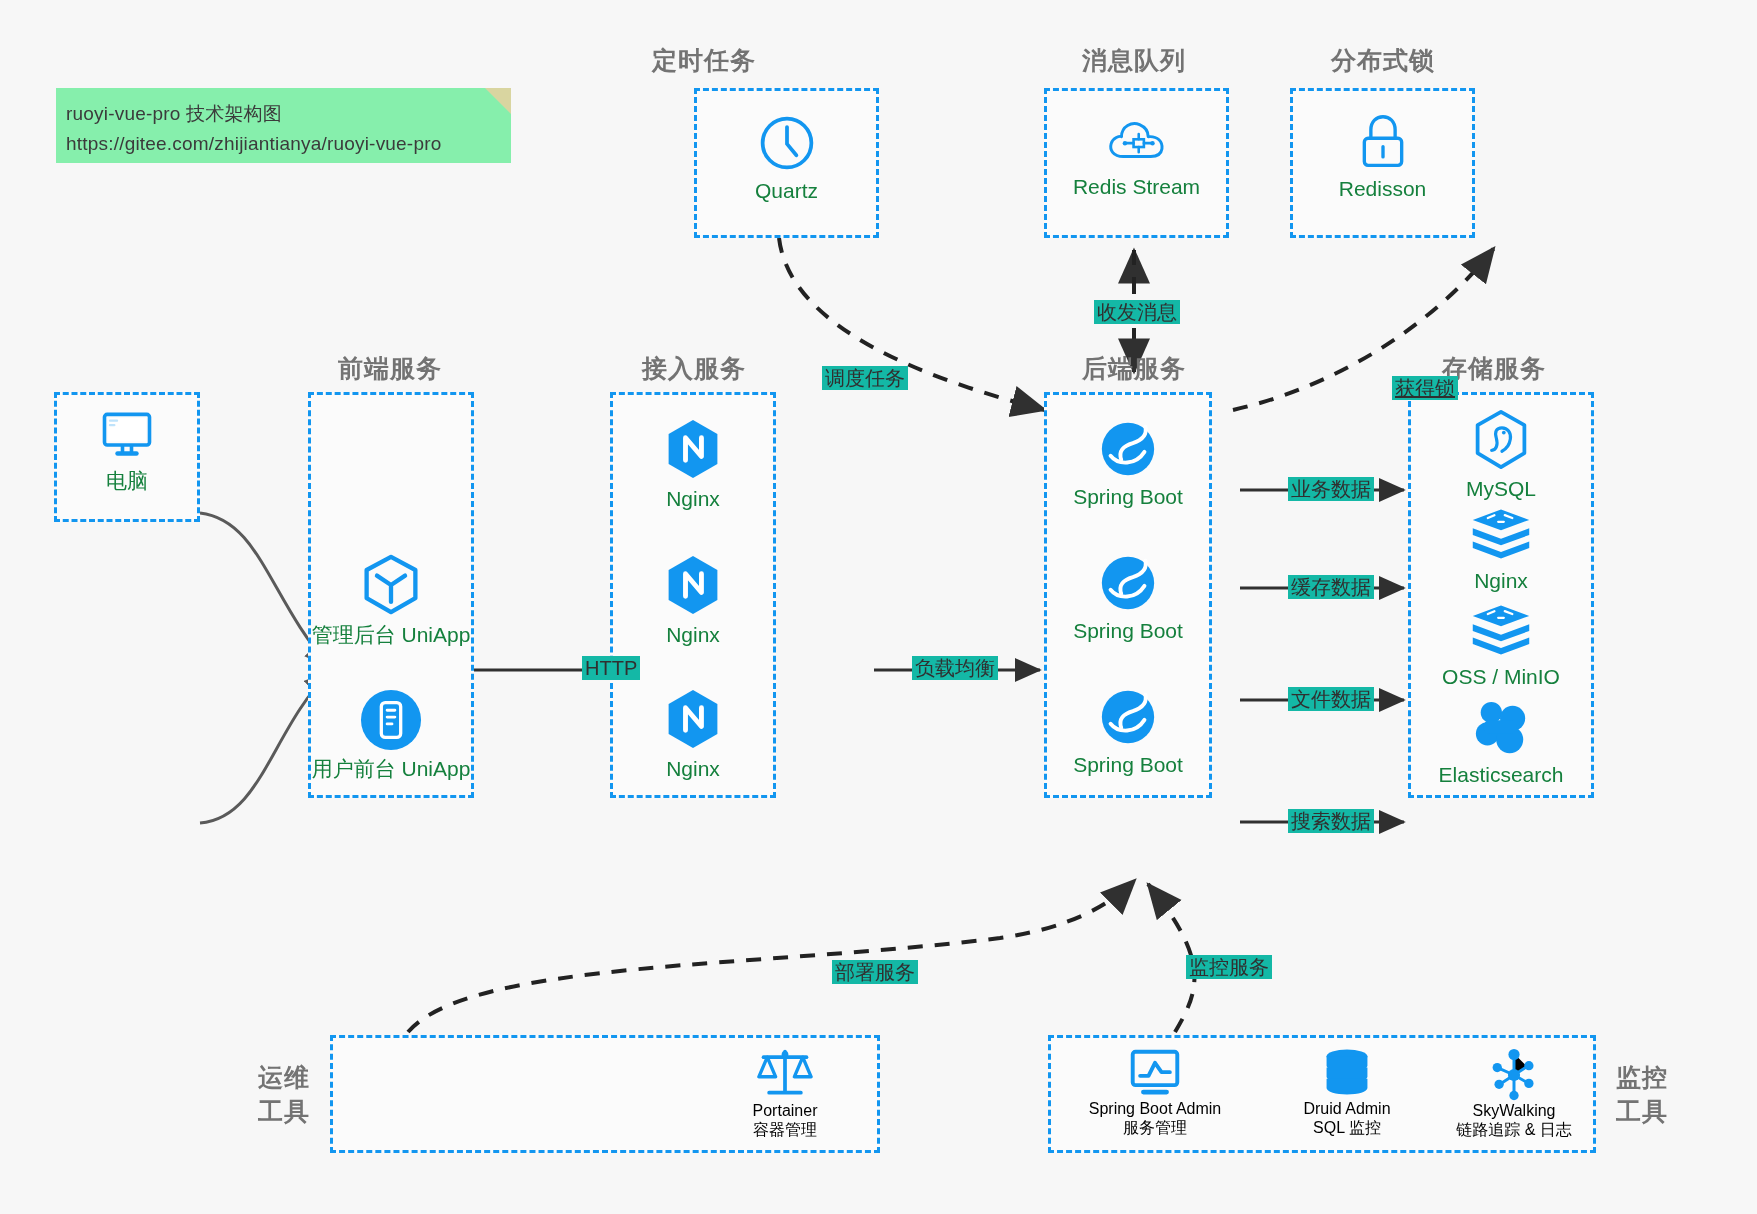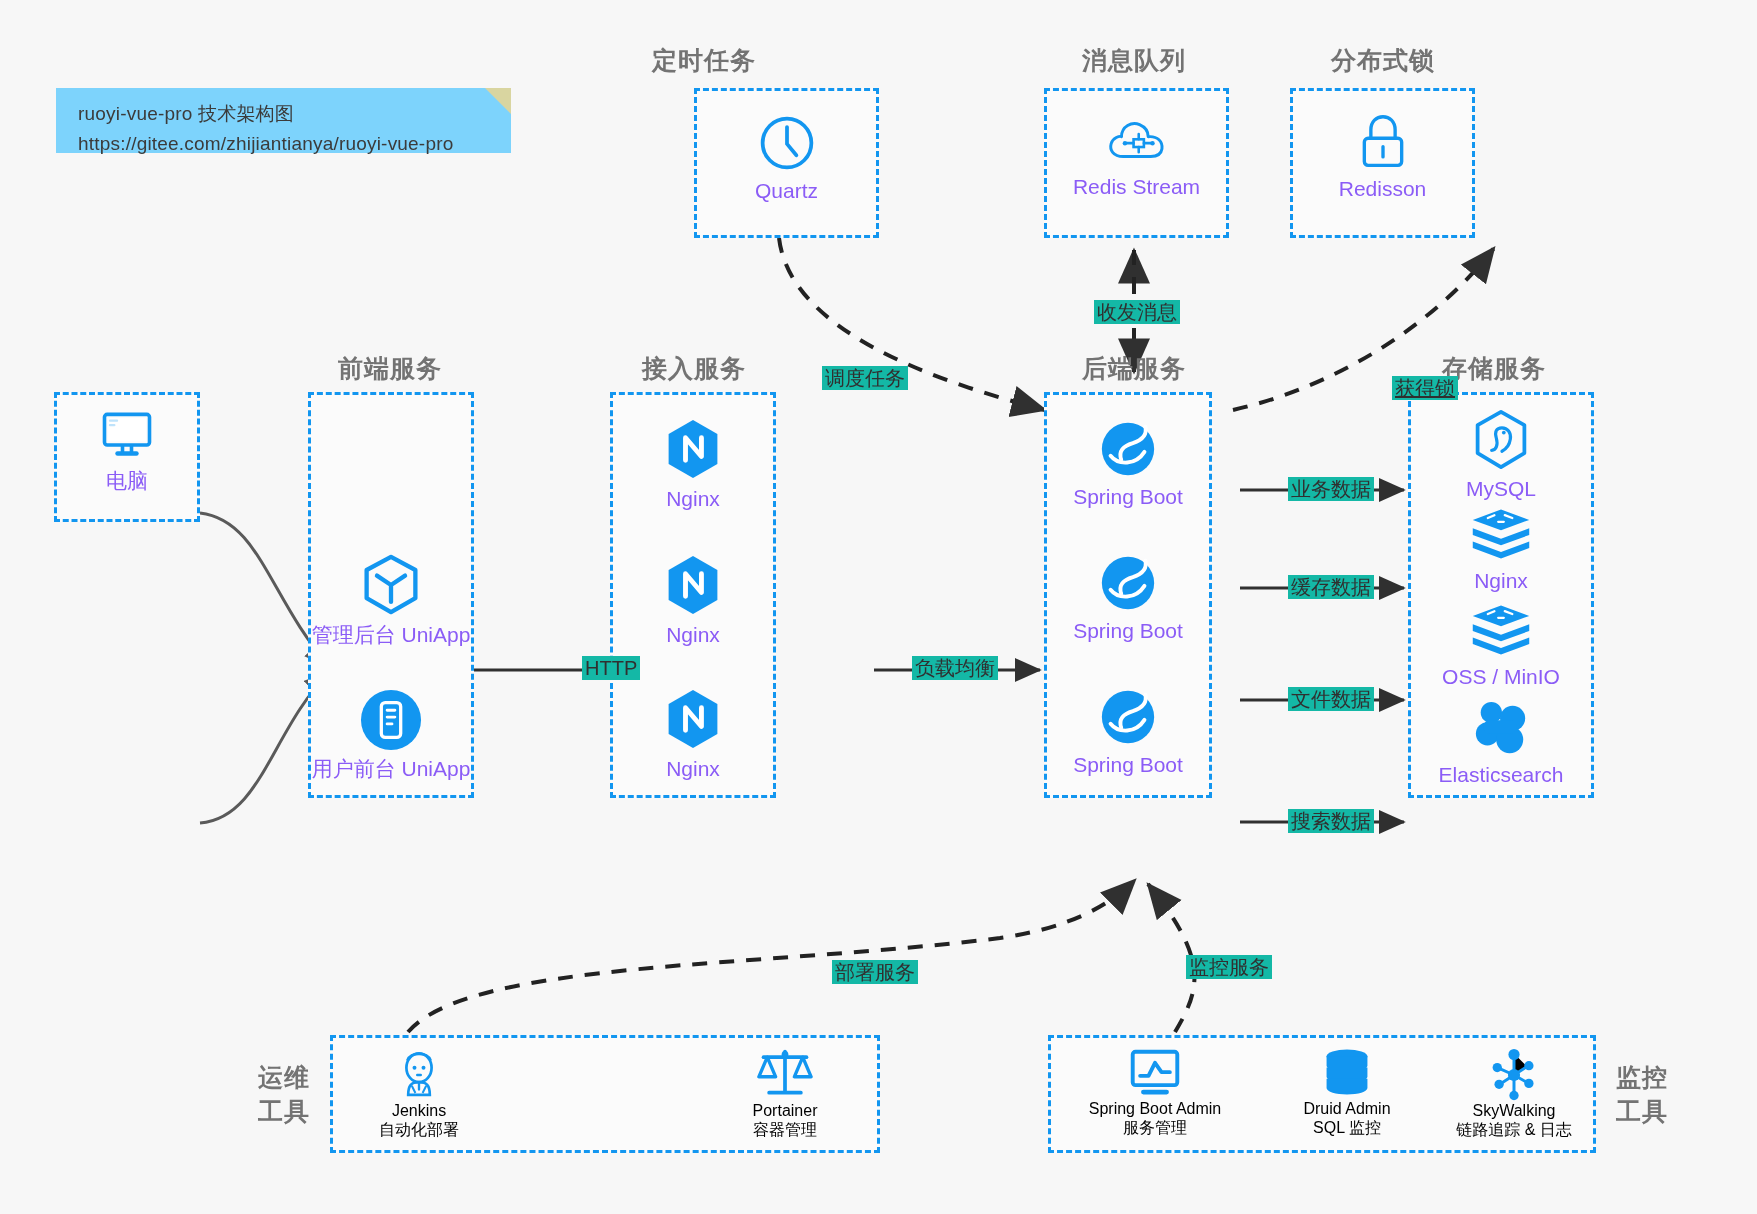--- a/index.html
+++ b/index.html
@@ -7,23 +7,23 @@
     font-family:"Liberation Sans","DejaVu Sans",sans-serif;
     width:1757px;height:1214px;position:relative;overflow:hidden;
     background:#f7f7f7;
     -webkit-font-smoothing:antialiased;
   }
   #stage{position:absolute;left:0;top:0;width:1757px;height:1214px;}
   svg#wires{position:absolute;left:0;top:0;width:1757px;height:1214px;pointer-events:none;}
 
   
   .note{
-    position:absolute;left:56px;top:88px;width:455px;height:65px;
-    background:#7dd3fc;
-    box-sizing:border-box;padding:11px 0 0 22px;
+    position:absolute;left:56px;top:88px;width:455px;height:75px;
+    background:#86efac;
+    box-sizing:border-box;padding:11px 0 0 10px;
     font-size:19px;color:#3b3b3b;line-height:30px;letter-spacing:.2px;
   }
   .note .fold{
     position:absolute;right:0;top:0;width:0;height:0;
     border-left:26px solid transparent;border-top:26px solid #d9d5a0;
   }
 
   
   .gbox{
     position:absolute;box-sizing:border-box;
@@ -31,21 +31,21 @@
   }
   .gtitle{
     position:absolute;color:#737373;font-weight:bold;font-size:25px;
     letter-spacing:1px;text-align:center;white-space:nowrap;
   }
   .gtitle.side{font-size:25px;line-height:34px;}
 
   
   .node{position:absolute;text-align:center;width:100%;left:0;}
   .node .cap{
-    font-size:21px;color:#8b5cf6;white-space:nowrap;line-height:28px;margin-top:4px;
+    font-size:21px;color:#15803d;white-space:nowrap;line-height:28px;margin-top:4px;
   }
   .ic{display:block;margin:0 auto;}
 
   
   .elabel{
     position:absolute;font-size:20px;color:#303030;background:#14b8a6;
     padding:0 3px;white-space:nowrap;line-height:24px;
   }
   .elabel.cn{font-size:20px;}
 </style>
@@ -257,33 +257,20 @@
       </svg>
       <div class="cap">Elasticsearch</div>
     </div>
   </div>
 
   <div class="gtitle side" style="left:250px;top:1060px;width:68px;">
     <div>运维</div>
     <div>工具</div>
   </div>
   <div class="gbox" style="left:330px;top:1035px;width:550px;height:118px;">
-    <div style="position:absolute;left:6px;top:10px;width:160px;text-align:center;">
-      <svg class="ic" width="54" height="54" viewBox="0 0 60 60">
-        <path d="M18 52 C18 42 21 38 30 38 C39 38 42 42 42 52 Z" fill="none" stroke="#1296f0" stroke-width="3"></path>
-        <ellipse cx="30" cy="22" rx="14" ry="16" fill="none" stroke="#1296f0" stroke-width="3"></ellipse>
-        <path d="M17 14 C20 4 40 4 43 14" fill="none" stroke="#1296f0" stroke-width="3"></path>
-        <circle cx="25" cy="22" r="2.2" fill="#1296f0"></circle>
-        <circle cx="35" cy="22" r="2.2" fill="#1296f0"></circle>
-        <path d="M28 30 L32 30 M30 38 L30 46" stroke="#1296f0" stroke-width="2.6" stroke-linecap="round"></path>
-        <path d="M22 42 L26 50 M38 42 L34 50" stroke="#1296f0" stroke-width="2.2"></path>
-      </svg>
-      <div class="cap">Jenkins</div>
-      <div class="cap2">自动化部署</div>
-    </div>
     <div style="position:absolute;left:372px;top:8px;width:160px;text-align:center;">
       <svg class="ic" width="58" height="56" viewBox="0 0 62 60">
         <path d="M31 6 L31 50 M14 50 L48 50" stroke="#1296f0" stroke-width="4" stroke-linecap="round"></path>
         <path d="M8 12 L54 12" stroke="#1296f0" stroke-width="4" stroke-linecap="round"></path>
         <path d="M12 12 L3 33 L21 33 Z" fill="none" stroke="#1296f0" stroke-width="3.6" stroke-linejoin="round"></path>
         <path d="M50 12 L41 33 L59 33 Z" fill="none" stroke="#1296f0" stroke-width="3.6" stroke-linejoin="round"></path>
         <circle cx="31" cy="9" r="3.6" fill="#1296f0"></circle>
       </svg>
       <div class="cap">Portainer</div>
       <div class="cap2">容器管理</div>

